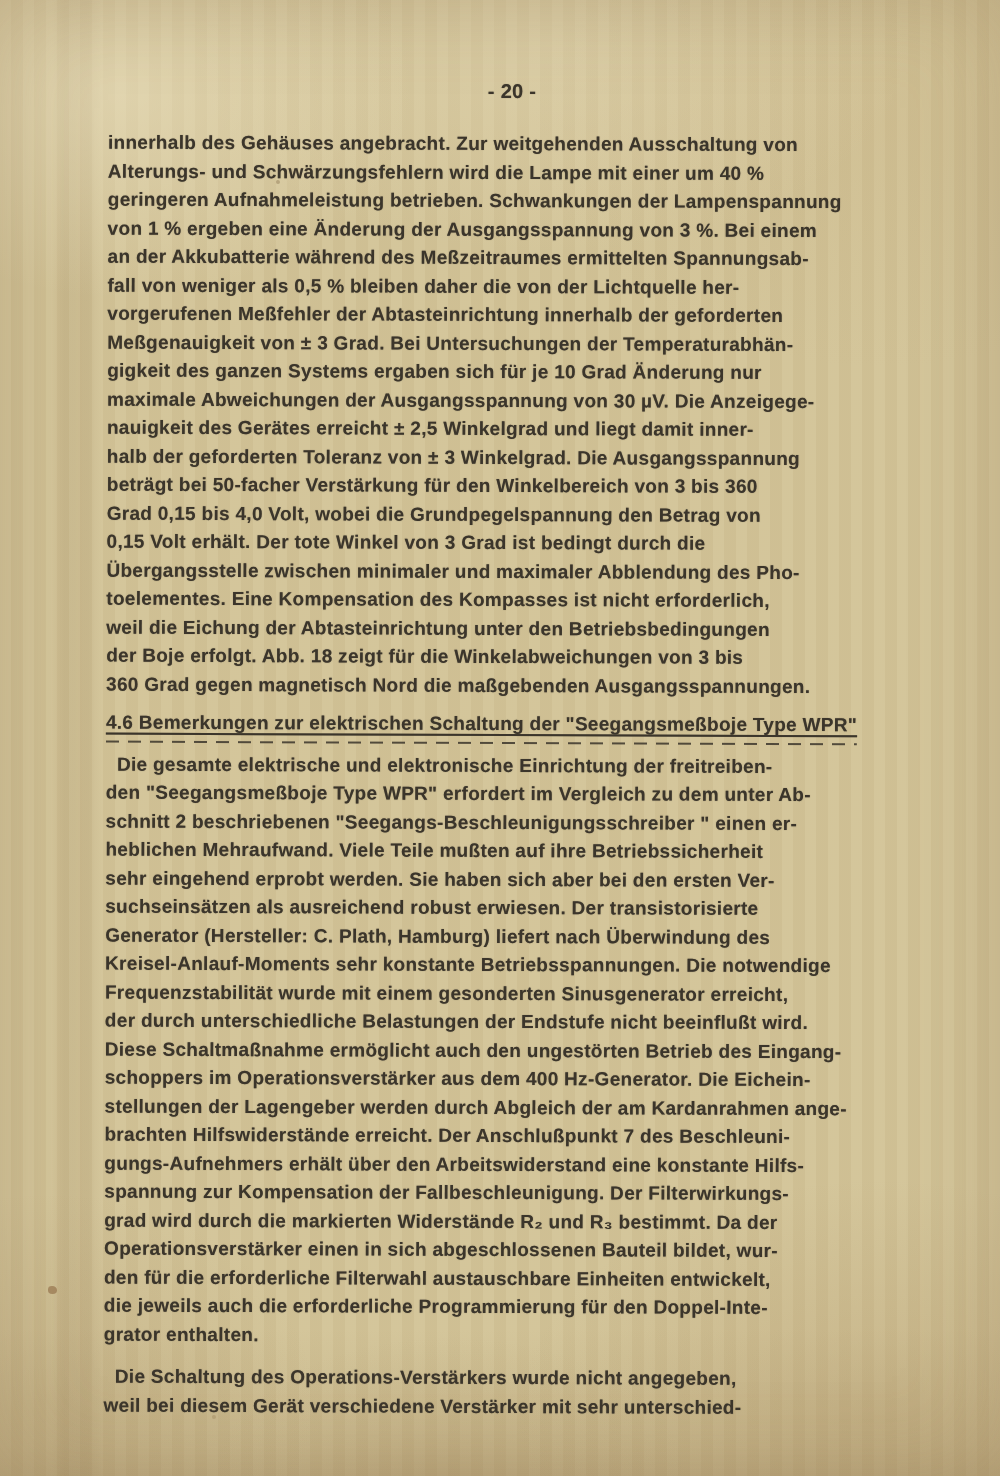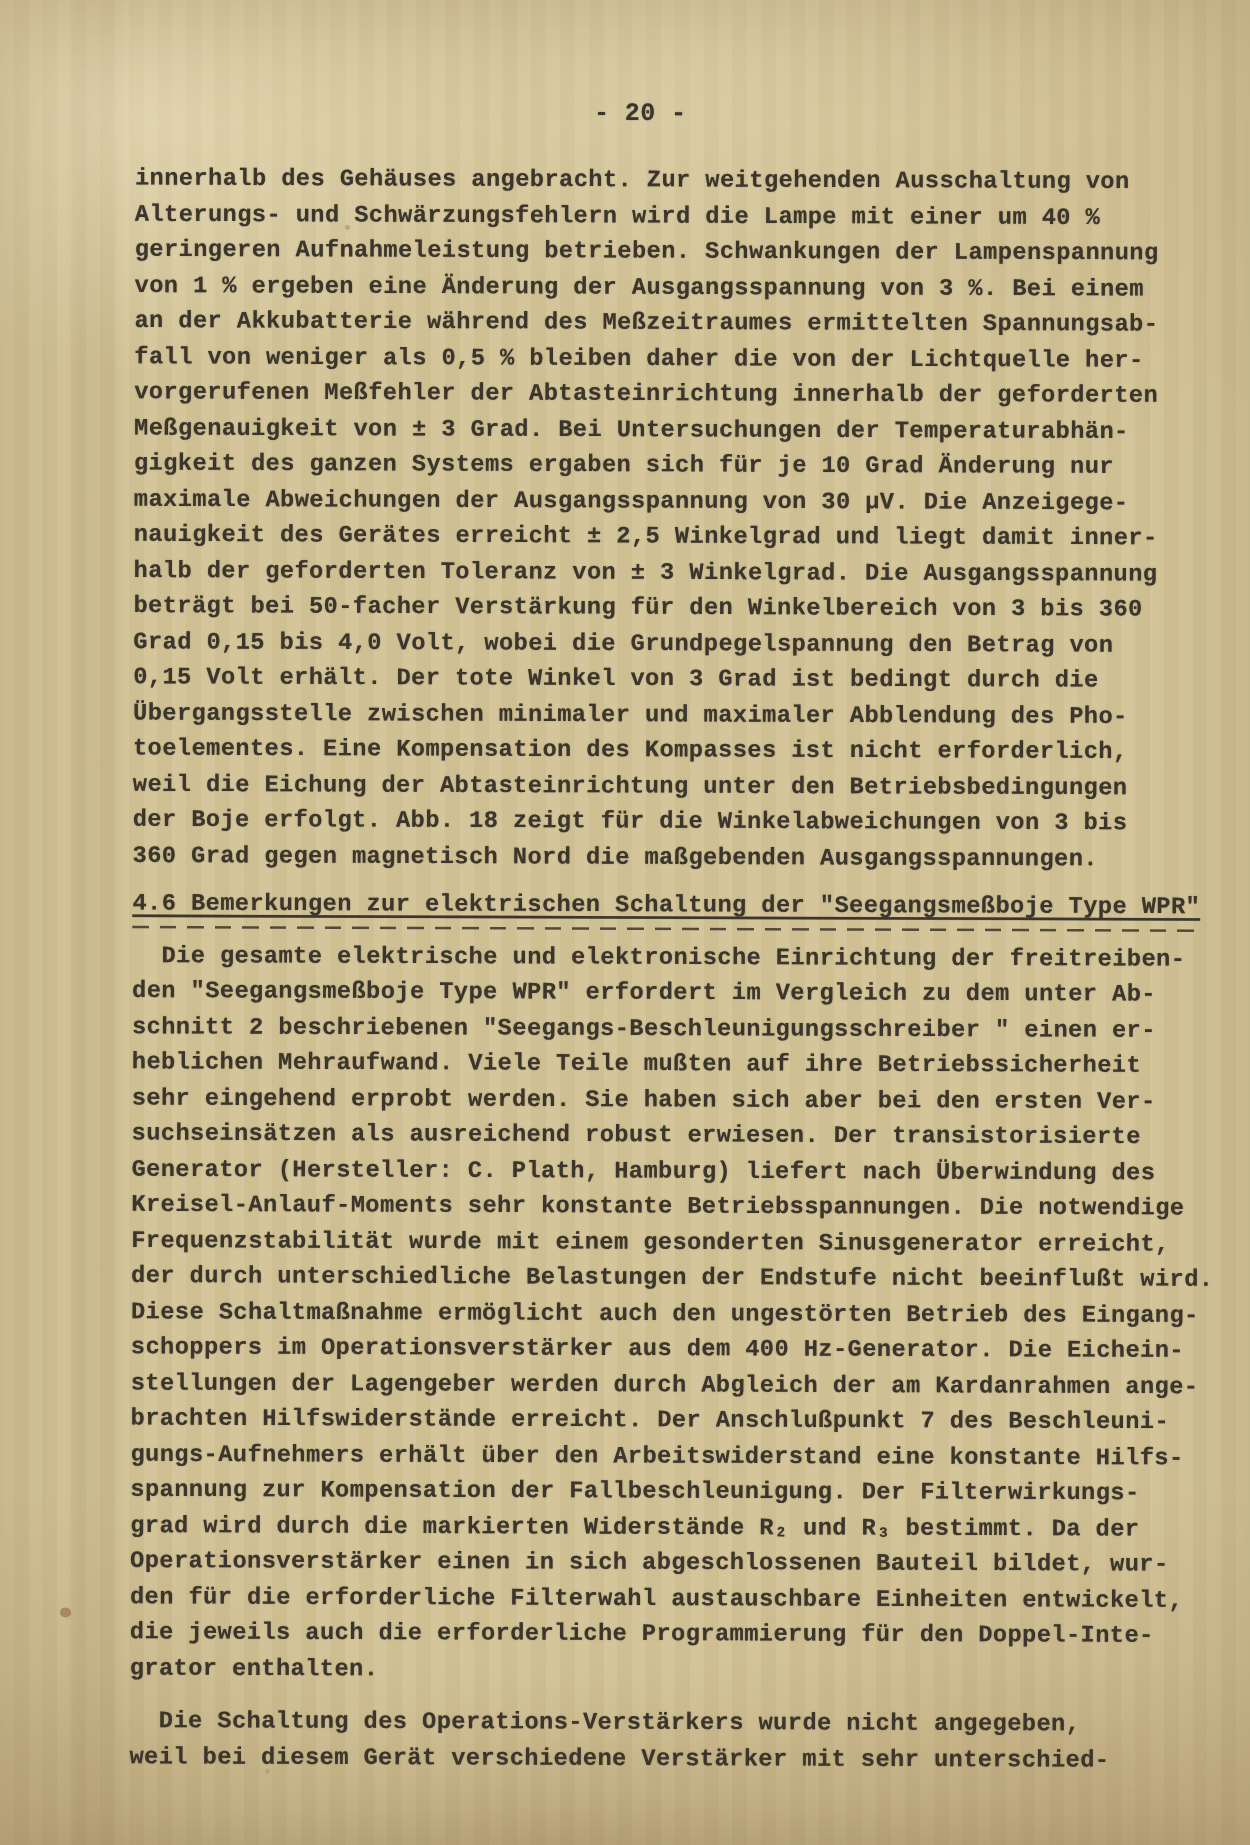--- a/index.html
+++ b/index.html
@@ -14,21 +14,21 @@
       radial-gradient(420px 300px at 12% 6%,  rgba(238,228,196,0.50), transparent 70%),
       radial-gradient(520px 300px at 55% 3%,  rgba(232,221,188,0.35), transparent 70%),
       radial-gradient(500px 360px at 88% 8%,  rgba(192,166,118,0.16), transparent 70%),
       radial-gradient(380px 300px at 5% 95%,  rgba(152,124,82,0.20),  transparent 70%),
       radial-gradient(520px 340px at 88% 96%, rgba(158,128,84,0.24),  transparent 70%),
       radial-gradient(340px 200px at 45% 100%,rgba(150,120,78,0.16),  transparent 70%),
       linear-gradient(90deg, transparent 0px, transparent 52px, rgba(128,102,66,0.10) 64px, rgba(128,102,66,0.09) 88px, transparent 102px),
       linear-gradient(180deg, transparent 90%, rgba(140,112,70,0.14) 98%, rgba(132,104,64,0.20) 100%),
       repeating-linear-gradient(90deg, rgba(255,248,225,0.05) 0px, rgba(255,248,225,0.05) 11px, rgba(135,108,70,0.045) 11px, rgba(135,108,70,0.045) 23px);
     box-shadow: inset 0 0 90px rgba(125,98,60,0.28);
-    font-family: Liberation Mono, monospace;
+    font-family: Liberation Sans, sans-serif;
     font-weight: bold;
     color: #3b352b;
   }
 
   .sheet-inner {
     position: absolute;
     inset: 0;
     transform: rotate(0.2deg);
     transform-origin: 500px 700px;
   }

